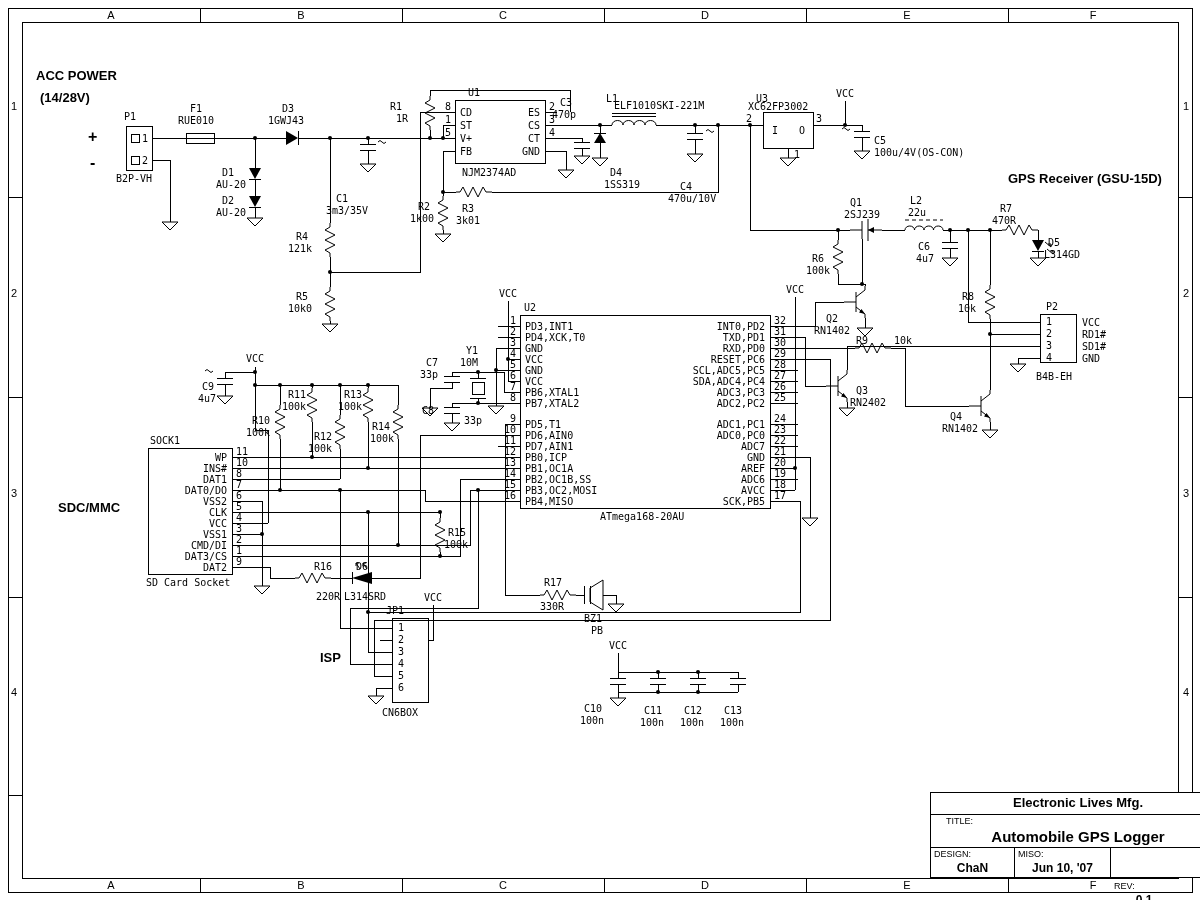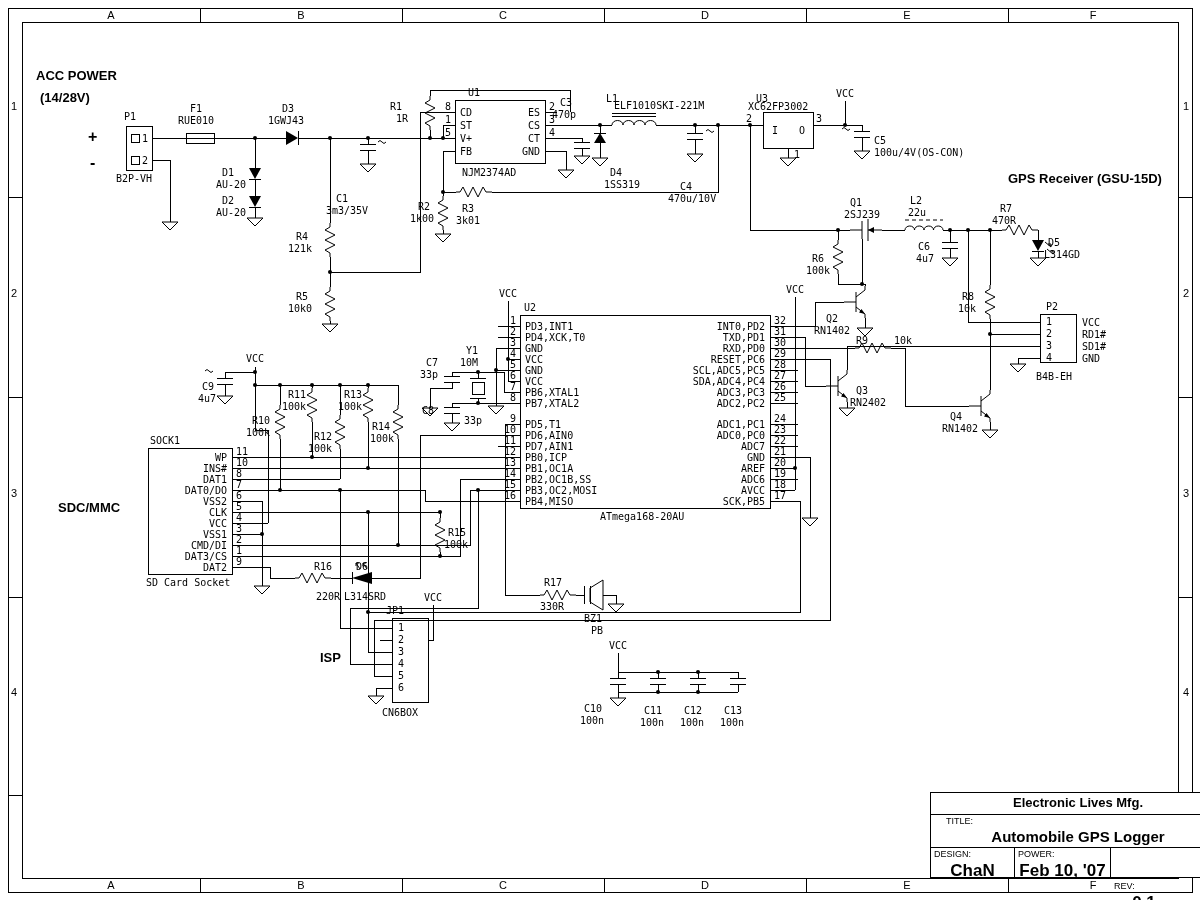--- a/index.html
+++ b/index.html
@@ -20,21 +20,21 @@
           background:#fff;font-family:"Liberation Sans",sans-serif;color:#000;box-sizing:border-box;}
   .tb-company{height:21px;border-bottom:1px solid #000;text-align:center;font-weight:bold;
               font-size:13px;line-height:20px;}
   .tb-titlerow{height:32px;border-bottom:1px solid #000;position:relative;}
   .tb-lab{position:absolute;left:15px;top:1px;font-size:9px;}
   .tb-title{text-align:center;font-weight:bold;font-size:15px;padding-top:13px;}
   .tb-bottom{display:flex;height:29px;}
   .tb-cell{position:relative;box-sizing:border-box;border-right:1px solid #000;}
   .tb-cell:last-child{border-right:none;margin-top:32px;}
   .tb-cell .tb-lab{position:absolute;left:3px;top:1px;font-size:9px;}
-  .tb-val{text-align:center;font-weight:bold;font-size:17px;padding-top:13px;}
+  .tb-val{text-align:center;font-weight:bold;font-size:12px;padding-top:13px;}
 </style>
 </head>
 <body>
 
 <div class="stage">
 <svg width="1200" height="900" viewBox="0 0 1200 900">
   <defs>
     <path id="rv" class="sym" d="M0 0 V4 L-5 7 L5 12 L-5 17 L5 22 L-5 27 L0 30 V34"></path>
     <path id="rh" class="sym" d="M0 0 H4 L7 -5 L12 5 L17 -5 L22 5 L27 -5 L30 0 H36"></path>
     <path id="gnd" class="sym" d="M-8 0 H8 L0 8 Z"></path>
@@ -597,22 +597,22 @@
   <div class="tb-titlerow">
     <span class="tb-lab">TITLE:</span>
     <div class="tb-title">Automobile GPS Logger</div>
   </div>
   <div class="tb-bottom">
     <div class="tb-cell" style="width:84px">
       <span class="tb-lab">DESIGN:</span>
       <div class="tb-val">ChaN</div>
     </div>
     <div class="tb-cell" style="width:96px">
-      <span class="tb-lab">POWER:</span>
-      <div class="tb-val">Feb 10, '07</div>
+      <span class="tb-lab">MISO:</span>
+      <div class="tb-val">Jun 10, '07</div>
     </div>
     <div class="tb-cell" style="width:66px">
       <span class="tb-lab">REV:</span>
       <div class="tb-val">0.1</div>
     </div>
   </div>
 </div>
 </div>
 
 </body></html>

